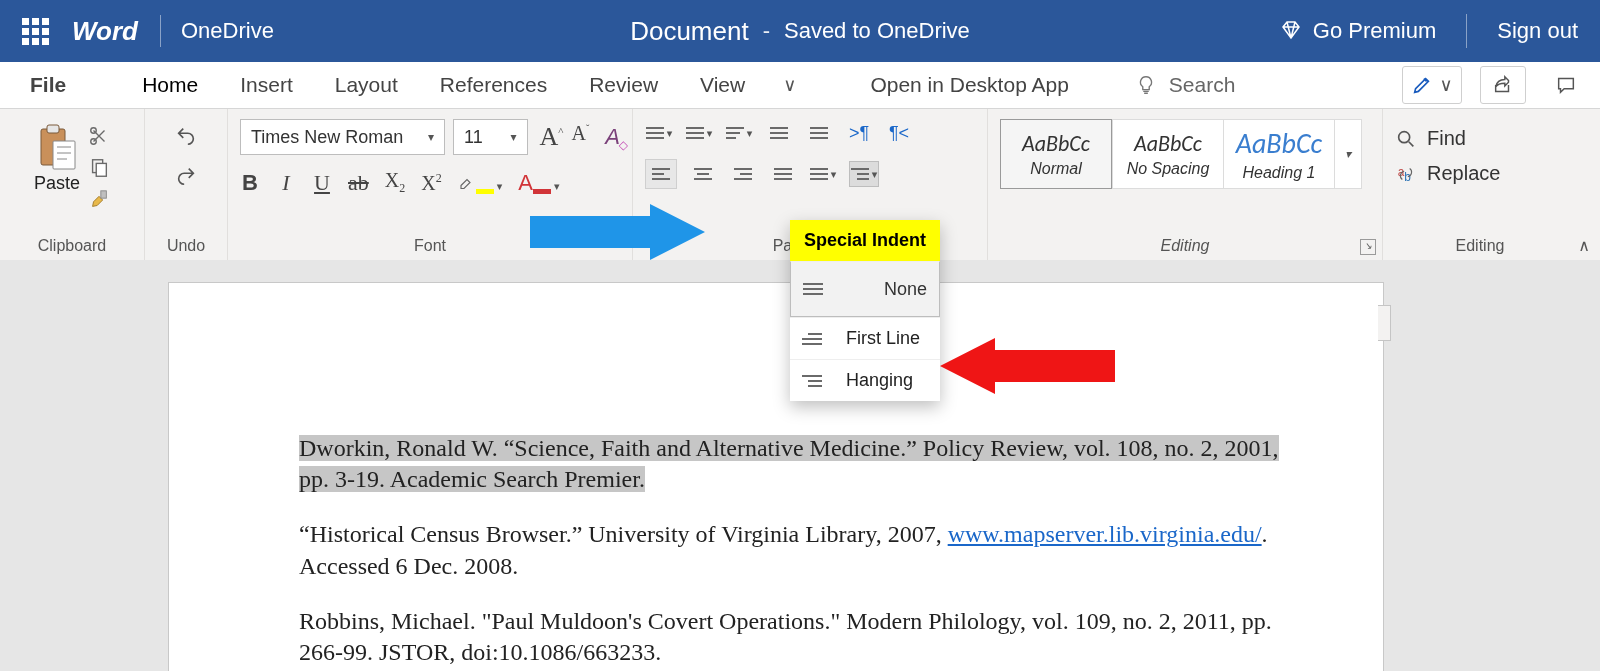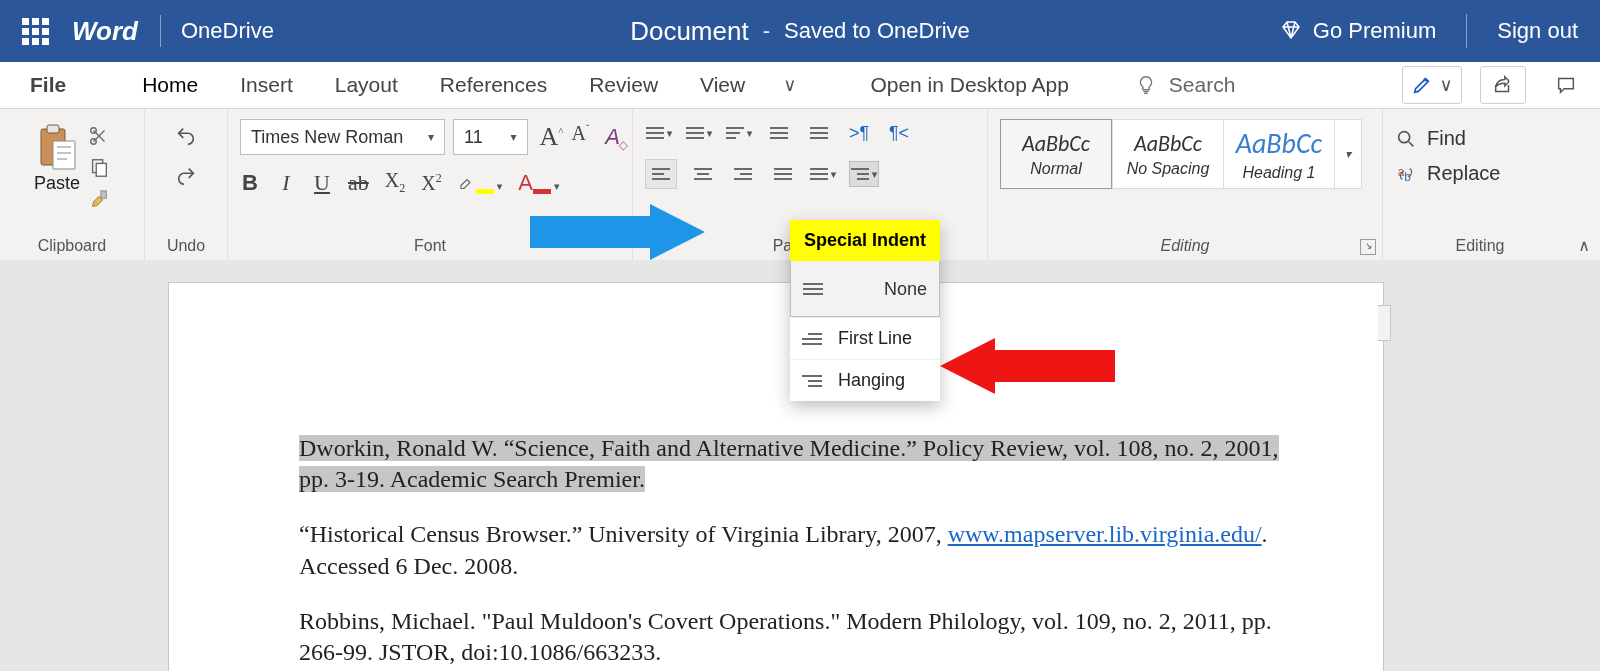--- a/index.html
+++ b/index.html
@@ -127,21 +127,21 @@
   .docwrap{position:absolute;top:260px;left:0;right:0;bottom:0;background:var(--doc-bg);}
   .page{position:absolute;left:168px;top:22px;width:1216px;min-height:500px;background:#fff;border:1px solid #c8c8c8;padding:150px 88px 30px 130px;box-sizing:border-box;font-family:"Times New Roman",serif;font-size:24px;line-height:1.3;color:#222;}
   .cursor-handle{position:absolute;right:-8px;top:22px;width:12px;height:34px;border:1px solid #c5c5c5;background:#f3f2f1;border-left:none;}
   .cite{margin:0 0 24px 0;}
   .hl-sel{background:#c6c6c6;}
   a.doclink{color:#1a67c9;text-decoration:underline;}
 
   
   .popup{position:absolute;left:790px;top:220px;width:150px;background:#fff;box-shadow:0 6px 16px rgba(0,0,0,.25);z-index:50;font-size:18px;}
   .popup .hdr{background:#ffff00;color:#000;font-weight:700;padding:10px 12px;text-align:center;}
-  .popup .item{display:flex;align-items:center;gap:16px;padding:10px 12px;border-top:1px solid #eee;}
+  .popup .item{display:flex;align-items:center;gap:24px;padding:10px 12px;border-top:1px solid #eee;}
   .popup .item.sel{background:#f2f2f2;}
   .popup .ico{width:20px;height:18px;position:relative;}
   .il span{display:block;height:2px;width:100%;background:#6a6a6a;margin:3px 0;}
 
   
   .arrow{position:absolute;z-index:60;}
   .arrow svg{display:block;}
 
 </style>
 </head>

